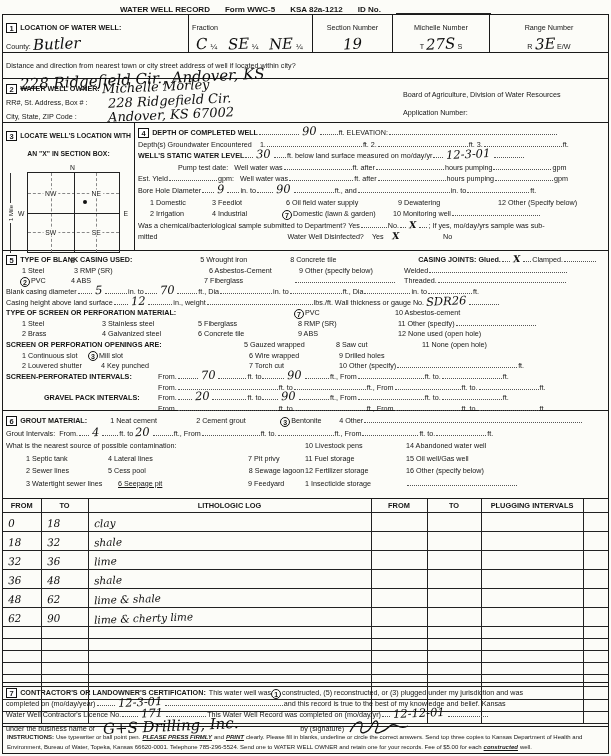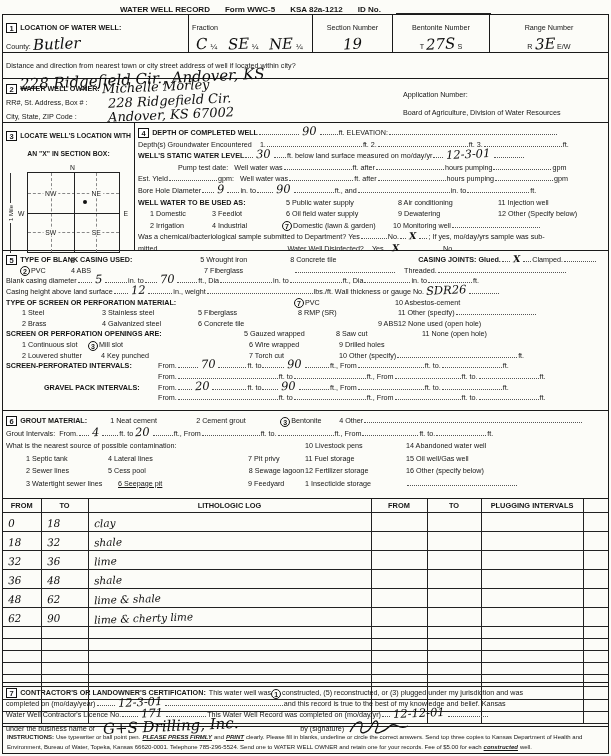--- a/index.html
+++ b/index.html
@@ -96,43 +96,43 @@
           <span class="hw big">C</span><span class="lbl q">¼</span>
           <span class="hw big">SE</span><span class="lbl q">¼</span>
           <span class="hw big">NE</span><span class="lbl q">¼</span>
         </div>
       </div>
       <div class="cell c-sec">
         <div class="ln"><span class="lbl">Section Number</span></div>
         <div class="ln" style="height:22px;line-height:20px"><span class="hw big">19</span></div>
       </div>
       <div class="cell c-twp">
-        <div class="ln"><span class="lbl">Bentonite Number</span></div>
+        <div class="ln"><span class="lbl">Michelle Number</span></div>
         <div class="ln" style="height:22px;line-height:20px"><span class="lbl">T</span><span class="hw big">27S</span><span class="lbl">S</span></div>
       </div>
       <div class="cell c-rng">
         <div class="ln"><span class="lbl">Range Number</span></div>
         <div class="ln" style="height:22px;line-height:20px"><span class="lbl">R</span><span class="hw big">3E</span><span class="lbl">E/W</span></div>
       </div>
     </div>
 
     <div class="row r2">
       <div class="ln"><span class="lbl">Distance and direction from nearest town or city street address of well if located within city?</span></div>
       <div class="ln answer"><span class="hw big">228 Ridgefield Cir., Andover, KS</span></div>
     </div>
 
     <div class="row r3">
       <div class="cell r3-left">
         <div class="ln" style="height:14px;line-height:12px"><span class="secno">2</span><span class="lbl bold">WATER WELL OWNER:</span><span class="hw" style="font-size:13px">Michelle Morley</span></div>
         <div class="ln" style="height:14px;line-height:12px"><span class="lbl" style="width:100px">RR#, St. Address, Box #  :</span><span class="hw" style="font-size:13px">228 Ridgefield Cir.</span></div>
         <div class="ln" style="height:14px;line-height:12px"><span class="lbl" style="width:100px">City, State, ZIP Code     :</span><span class="hw" style="font-size:13px">Andover, KS 67002</span></div>
       </div>
       <div class="cell r3-right" style="border-right:none">
+        <div class="ln"><span class="lbl">Board of Agriculture, Division of Water Resources</span></div>
         <div class="ln"><span class="lbl">Application Number:</span></div>
-        <div class="ln"><span class="lbl">Board of Agriculture, Division of Water Resources</span></div>
       </div>
     </div>
 
     <div class="row r4">
       <div class="c-box3">
         <div class="ln" style="text-align:center"><span class="secno">3</span><span class="lbl bold" style="font-size:6.8px">LOCATE WELL'S LOCATION WITH</span></div>
         <div class="ln" style="text-align:center"><span class="lbl bold" style="font-size:6.8px">AN "X" IN SECTION BOX:</span></div>
         <div class="diagram">
           <span class="dirN lbl">N</span>
           <span class="dirS lbl">S</span>
@@ -156,36 +156,36 @@
           </div>
         </div>
       </div>
       <div class="c-s4">
         <div class="ln"><span class="secno">4</span><span><span class="lbl bold">DEPTH OF COMPLETED WELL</span><span class="dots" style="width: 40px;"></span><span class="hw">90</span><span class="dots" style="width: 18px;"></span><span class="lbl">ft. ELEVATION:</span><span class="dots" style="width: 168px;"></span></span></div>
         <div class="ln"><span class="lbl">Depth(s) Groundwater Encountered</span><span class="gap" style="width: 8px;"></span><span class="lbl">1.</span><span class="dots" style="width: 95px;"></span><span class="lbl">ft. 2.</span><span class="dots" style="width: 90px;"></span><span class="lbl">ft. 3.</span><span class="dots" style="width: 78px;"></span><span class="lbl">ft.</span></div>
         <div class="ln"><span class="lbl bold">WELL'S STATIC WATER LEVEL</span><span class="dots" style="width: 8px;"></span><span class="hw">30</span><span class="dots" style="width: 12px;"></span><span class="lbl">ft. below land surface measured on mo/day/yr</span><span class="dots" style="width: 10px;"></span><span class="hw">12-3-01</span><span class="dots" style="width: 30px;"></span></div>
         <div class="ln"><span class="gap" style="width: 40px;"></span><span class="lbl">Pump test date:</span><span class="gap" style="width: 6px;"></span><span class="lbl">Well water was</span><span class="dots" style="width: 68px;"></span><span class="lbl">ft. after</span><span class="dots" style="width: 68px;"></span><span class="lbl">hours pumping</span><span class="dots" style="width: 58px;"></span><span class="lbl">gpm</span></div>
         <div class="ln"><span class="lbl">Est. Yield</span><span class="dots" style="width: 48px;"></span><span class="lbl">gpm:</span><span class="gap" style="width: 6px;"></span><span class="lbl">Well water was</span><span class="dots" style="width: 64px;"></span><span class="lbl">ft. after</span><span class="dots" style="width: 68px;"></span><span class="lbl">hours pumping</span><span class="dots" style="width: 58px;"></span><span class="lbl">gpm</span></div>
         <div class="ln"><span class="lbl">Bore Hole Diameter</span><span class="dots" style="width: 12px;"></span><span class="hw">9</span><span class="dots" style="width: 12px;"></span><span class="lbl">in. to</span><span class="dots" style="width: 16px;"></span><span class="hw">90</span><span class="dots" style="width: 40px;"></span><span class="lbl">ft., and</span><span class="dots" style="width: 92px;"></span><span class="lbl">in. to</span><span class="dots" style="width: 62px;"></span><span class="lbl">ft.</span></div>
-        <div class="ln"><span class="lbl bold" style="width: 148px;">WELL WATER TO BE USED AS:</span><span class="lbl" style="width: 112px;">5 Public water supply</span><span class="lbl" style="width: 100px;">8 Air conditioning</span><span class="lbl">11 Injection well</span></div>
         <div class="ln"><span class="gap" style="width: 12px;"></span><span class="lbl" style="width: 62px;">1 Domestic</span><span class="lbl" style="width: 74px;">3 Feedlot</span><span class="lbl" style="width: 112px;">6 Oil field water supply</span><span class="lbl" style="width: 100px;">9 Dewatering</span><span class="lbl">12 Other (Specify below)</span></div>
         <div class="ln"><span class="gap" style="width: 12px;"></span><span class="lbl" style="width: 62px;">2 Irrigation</span><span class="lbl" style="width: 70px;">4 Industrial</span><span class="circ">7</span><span class="lbl" style="width: 100px;">Domestic (lawn &amp; garden)</span><span class="lbl">10 Monitoring well</span><span class="dots" style="width: 88px;"></span></div>
         <div class="ln"><span class="lbl">Was a chemical/bacteriological sample submitted to Department? Yes</span><span class="dots" style="width: 26px;"></span><span class="lbl">No.</span><span class="dots" style="width: 6px;"></span><span class="hw xm">X</span><span class="dots" style="width: 8px;"></span><span class="lbl">; If yes, mo/day/yrs sample was sub-</span></div>
         <div class="ln"><span class="lbl">mitted</span><span class="gap" style="width: 130px;"></span><span class="lbl">Water Well Disinfected?</span><span class="gap" style="width: 8px;"></span><span class="lbl">Yes</span><span class="gap" style="width: 6px;"></span><span class="hw xm">X</span><span class="gap" style="width: 42px;"></span><span class="lbl">No</span></div>
       </div>
     </div>
 
     <div class="row s5">
       <div class="ln"><span class="secno">5</span><span><span class="lbl bold" style="width: 180px;">TYPE OF BLANK CASING USED:</span><span class="lbl" style="width: 90px;">5 Wrought iron</span><span class="lbl" style="width: 128px;">8 Concrete tile</span><span class="lbl bold">CASING JOINTS: Glued.</span><span class="dots" style="width: 8px;"></span><span class="hw xm">X</span><span class="dots" style="width: 8px;"></span><span class="lbl">Clamped.</span><span class="dots" style="width: 32px;"></span></span></div>
+      <div class="ln"><span class="gap" style="width: 16px;"></span><span class="lbl" style="width: 52px;">1 Steel</span><span class="lbl" style="width: 135px;">3 RMP (SR)</span><span class="lbl" style="width: 90px;">6 Asbestos-Cement</span><span class="lbl" style="width: 105px;">9 Other (specify below)</span><span class="lbl">Welded</span><span class="dots" style="width: 138px;"></span></div>
       <div class="ln"><span class="gap" style="width: 14px;"></span><span class="circ">2</span><span class="lbl" style="width: 40px;">PVC</span><span class="lbl" style="width: 133px;">4 ABS</span><span class="lbl" style="width: 90px;">7 Fiberglass</span><span class="dots" style="width: 100px;"></span><span class="gap" style="width: 8px;"></span><span class="lbl">Threaded.</span><span class="dots" style="width: 128px;"></span></div>
       <div class="ln"><span class="lbl">Blank casing diameter</span><span class="dots" style="width: 14px;"></span><span class="hw">5</span><span class="dots" style="width: 22px;"></span><span class="lbl">in. to</span><span class="dots" style="width: 12px;"></span><span class="hw">70</span><span class="dots" style="width: 20px;"></span><span class="lbl">ft., Dia</span><span class="dots" style="width: 52px;"></span><span class="lbl">in. to</span><span class="dots" style="width: 52px;"></span><span class="lbl">ft., Dia</span><span class="dots" style="width: 46px;"></span><span class="lbl">in. to</span><span class="dots" style="width: 44px;"></span><span class="lbl">ft.</span></div>
       <div class="ln"><span class="lbl">Casing height above land surface</span><span class="dots" style="width: 14px;"></span><span class="hw">12</span><span class="dots" style="width: 24px;"></span><span class="lbl">in., weight</span><span class="dots" style="width: 106px;"></span><span class="lbl">lbs./ft. Wall thickness or gauge No.</span><span class="hw">SDR26</span><span class="dots" style="width: 30px;"></span></div>
       <div class="ln"><span class="lbl bold" style="width: 288px;">TYPE OF SCREEN OR PERFORATION MATERIAL:</span><span class="circ">7</span><span class="lbl" style="width: 90px;">PVC</span><span class="lbl">10 Asbestos-cement</span></div>
       <div class="ln"><span class="gap" style="width: 16px;"></span><span class="lbl" style="width: 80px;">1 Steel</span><span class="lbl" style="width: 96px;">3 Stainless steel</span><span class="lbl" style="width: 100px;">5 Fiberglass</span><span class="lbl" style="width: 100px;">8 RMP (SR)</span><span class="lbl">11 Other (specify)</span><span class="dots" style="width: 80px;"></span></div>
-      <div class="ln"><span class="gap" style="width: 16px;"></span><span class="lbl" style="width: 80px;">2 Brass</span><span class="lbl" style="width: 96px;">4 Galvanized steel</span><span class="lbl" style="width: 100px;">6 Concrete tile</span><span class="lbl" style="width: 100px; text-align: right;">9 ABS</span><span class="lbl">12 None used (open hole)</span></div>
+      <div class="ln"><span class="gap" style="width: 16px;"></span><span class="lbl" style="width: 80px;">2 Brass</span><span class="lbl" style="width: 96px;">4 Galvanized steel</span><span class="lbl" style="width: 100px;">6 Concrete tile</span><span class="lbl" style="width: 100px;">9 ABS</span><span class="lbl">12 None used (open hole)</span></div>
       <div class="ln"><span class="lbl bold" style="width: 238px;">SCREEN OR PERFORATION OPENINGS ARE:</span><span class="lbl" style="width: 92px;">5 Gauzed wrapped</span><span class="lbl" style="width: 86px;">8 Saw cut</span><span class="lbl">11 None (open hole)</span></div>
       <div class="ln"><span class="gap" style="width: 16px;"></span><span class="lbl" style="width: 66px;">1 Continuous slot</span><span class="circ">3</span><span class="lbl" style="width: 150px;">Mill slot</span><span class="lbl" style="width: 90px;">6 Wire wrapped</span><span class="lbl">9 Drilled holes</span></div>
       <div class="ln"><span class="gap" style="width: 16px;"></span><span class="lbl" style="width: 79px;">2 Louvered shutter</span><span class="lbl" style="width: 148px;">4 Key punched</span><span class="lbl" style="width: 90px;">7 Torch cut</span><span class="lbl">10 Other (specify)</span><span class="dots" style="width: 120px;"></span><span class="lbl">ft.</span></div>
       <div class="ln"><span class="lbl bold" style="width: 152px;">SCREEN-PERFORATED INTERVALS:</span><span class="lbl">From.</span><span class="dots" style="width: 20px;"></span><span class="hw">70</span><span class="dots" style="width: 28px;"></span><span class="lbl">ft. to</span><span class="dots" style="width: 22px;"></span><span class="hw">90</span><span class="dots" style="width: 24px;"></span><span class="lbl">ft., From</span><span class="dots" style="width: 66px;"></span><span class="lbl">ft. to.</span><span class="dots" style="width: 60px;"></span><span class="lbl">ft.</span></div>
       <div class="ln"><span class="gap" style="width: 152px;"></span><span class="lbl">From.</span><span class="dots" style="width: 100px;"></span><span class="lbl">ft. to</span><span class="dots" style="width: 72px;"></span><span class="lbl">ft., From</span><span class="dots" style="width: 66px;"></span><span class="lbl">ft. to.</span><span class="dots" style="width: 60px;"></span><span class="lbl">ft.</span></div>
       <div class="ln"><span class="gap" style="width: 38px;"></span><span class="lbl bold" style="width: 114px;">GRAVEL PACK INTERVALS:</span><span class="lbl">From.</span><span class="dots" style="width: 14px;"></span><span class="hw">20</span><span class="dots" style="width: 34px;"></span><span class="lbl">ft. to</span><span class="dots" style="width: 16px;"></span><span class="hw">90</span><span class="dots" style="width: 30px;"></span><span class="lbl">ft., From</span><span class="dots" style="width: 66px;"></span><span class="lbl">ft. to.</span><span class="dots" style="width: 60px;"></span><span class="lbl">ft.</span></div>
       <div class="ln"><span class="gap" style="width: 152px;"></span><span class="lbl">From.</span><span class="dots" style="width: 100px;"></span><span class="lbl">ft. to</span><span class="dots" style="width: 72px;"></span><span class="lbl">ft., From</span><span class="dots" style="width: 66px;"></span><span class="lbl">ft. to.</span><span class="dots" style="width: 60px;"></span><span class="lbl">ft.</span></div>
     </div>
 
     <div class="row s6">

